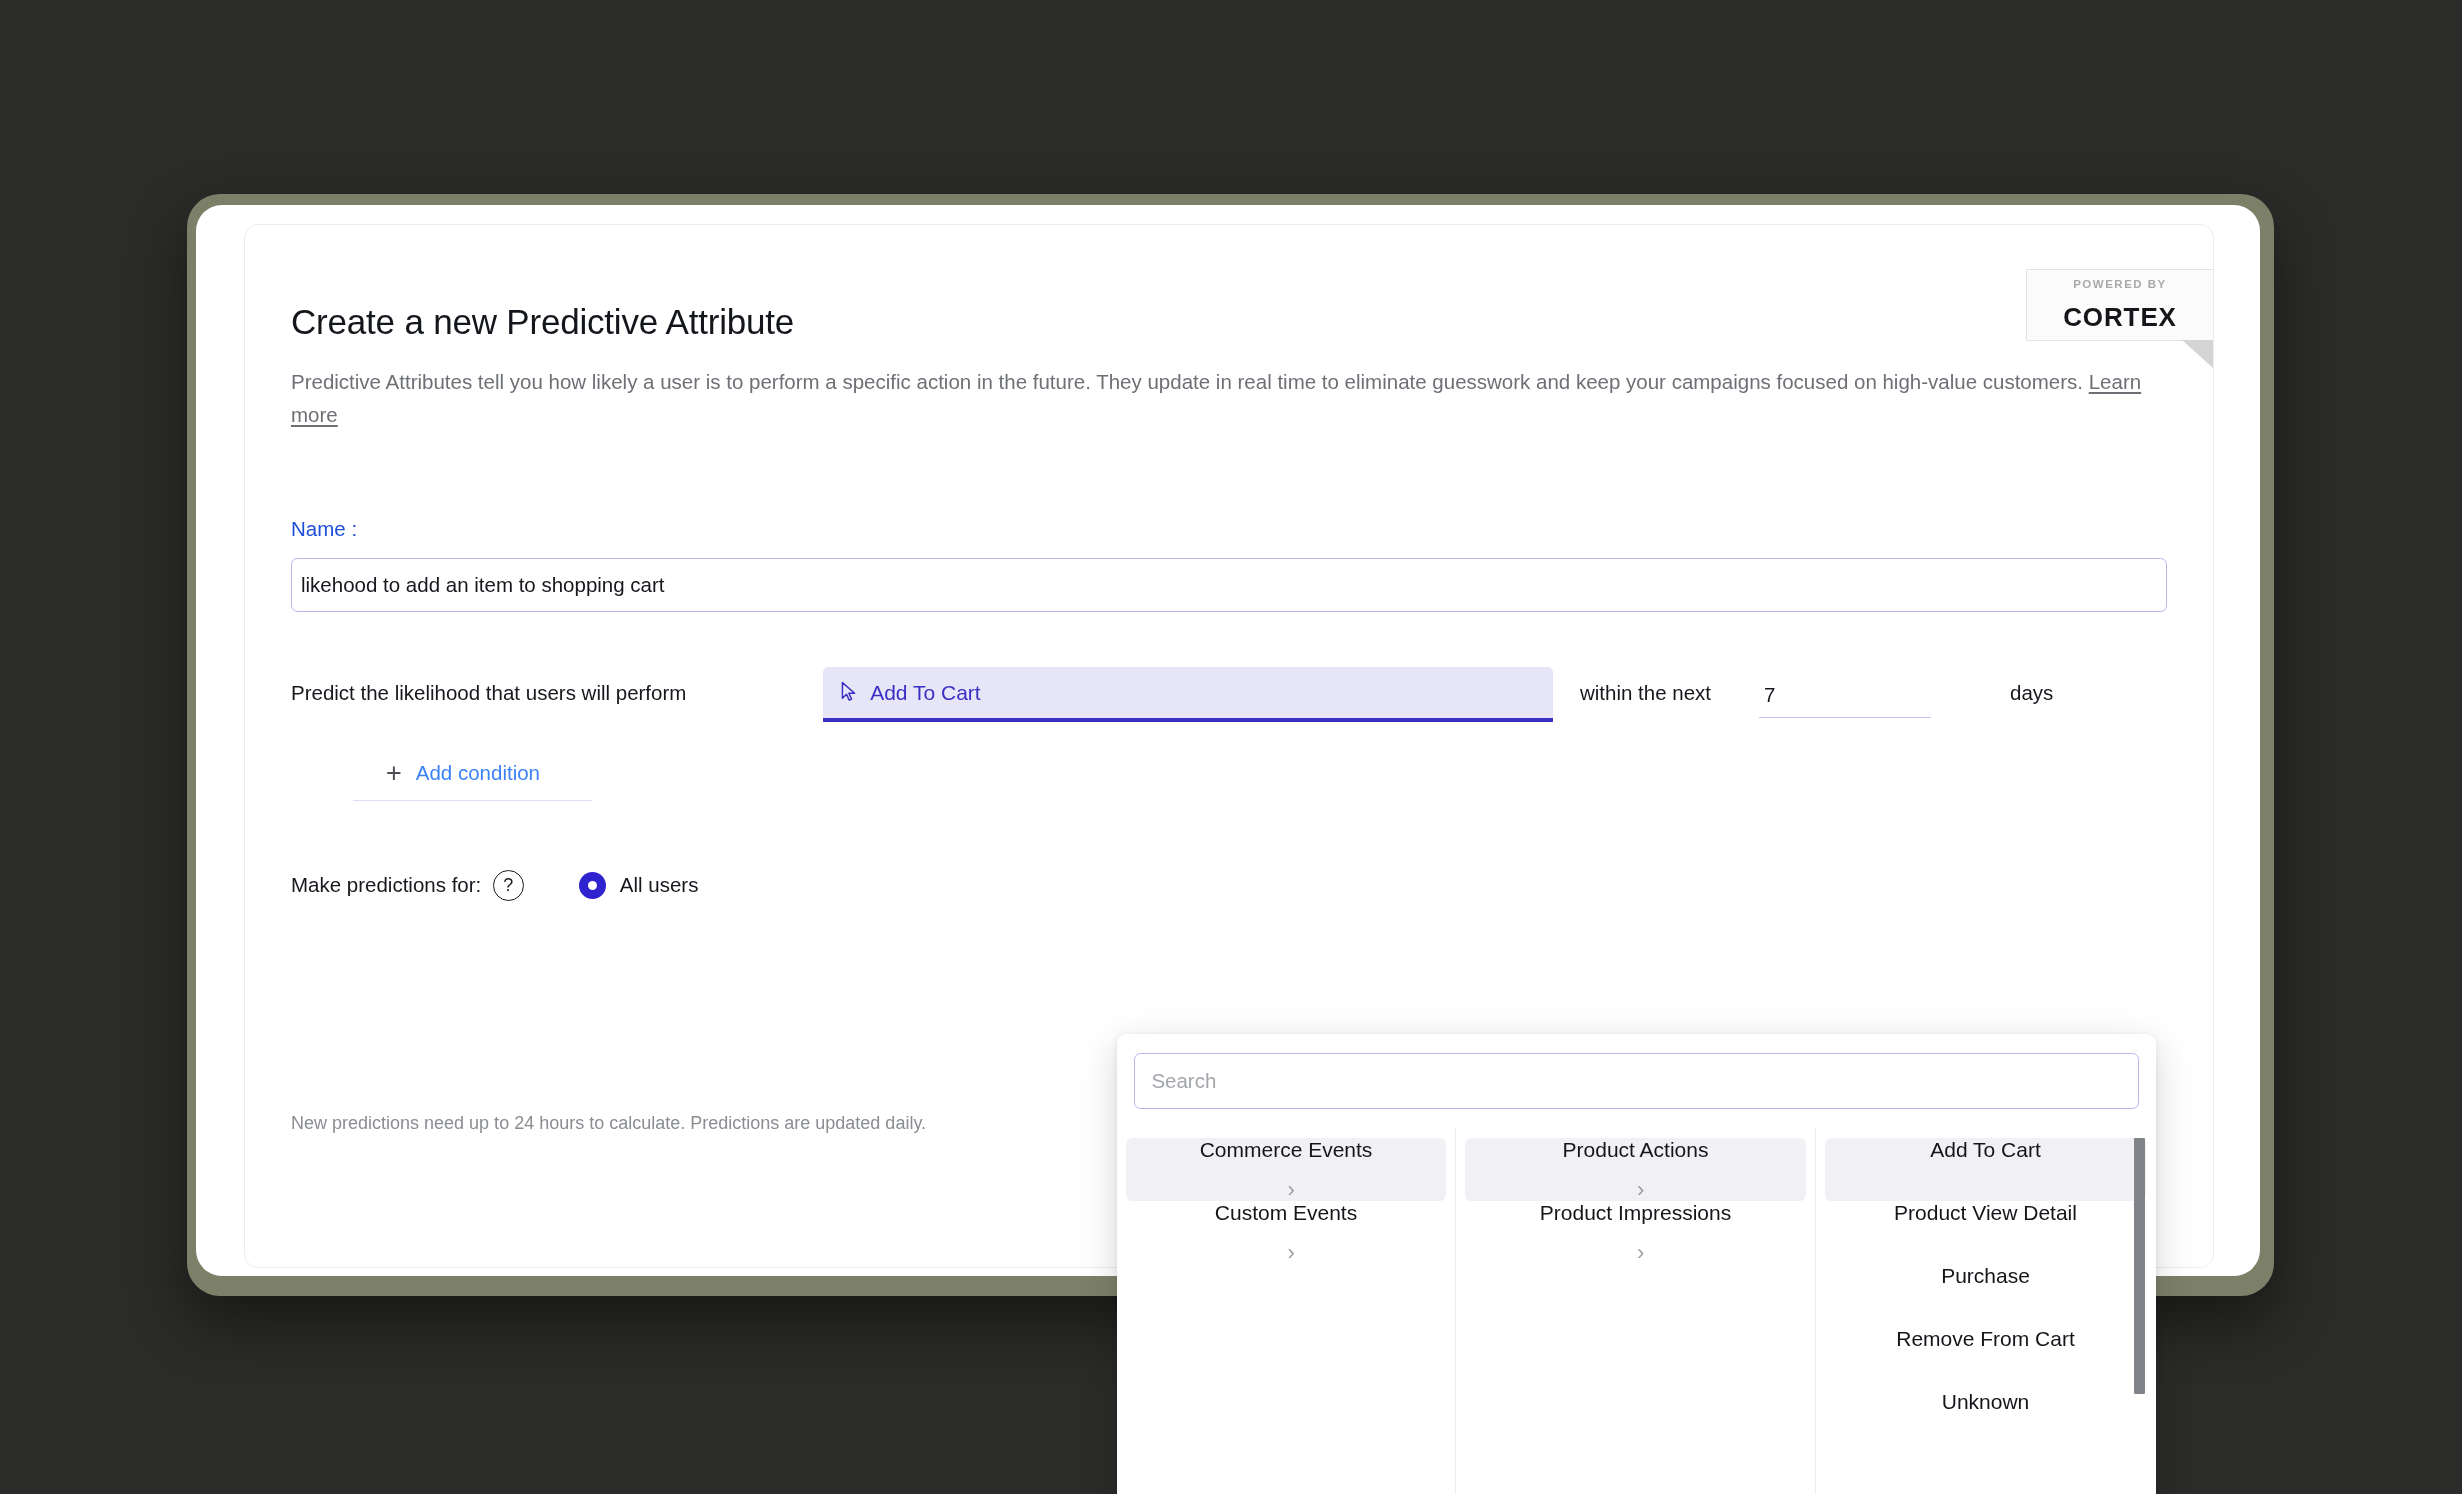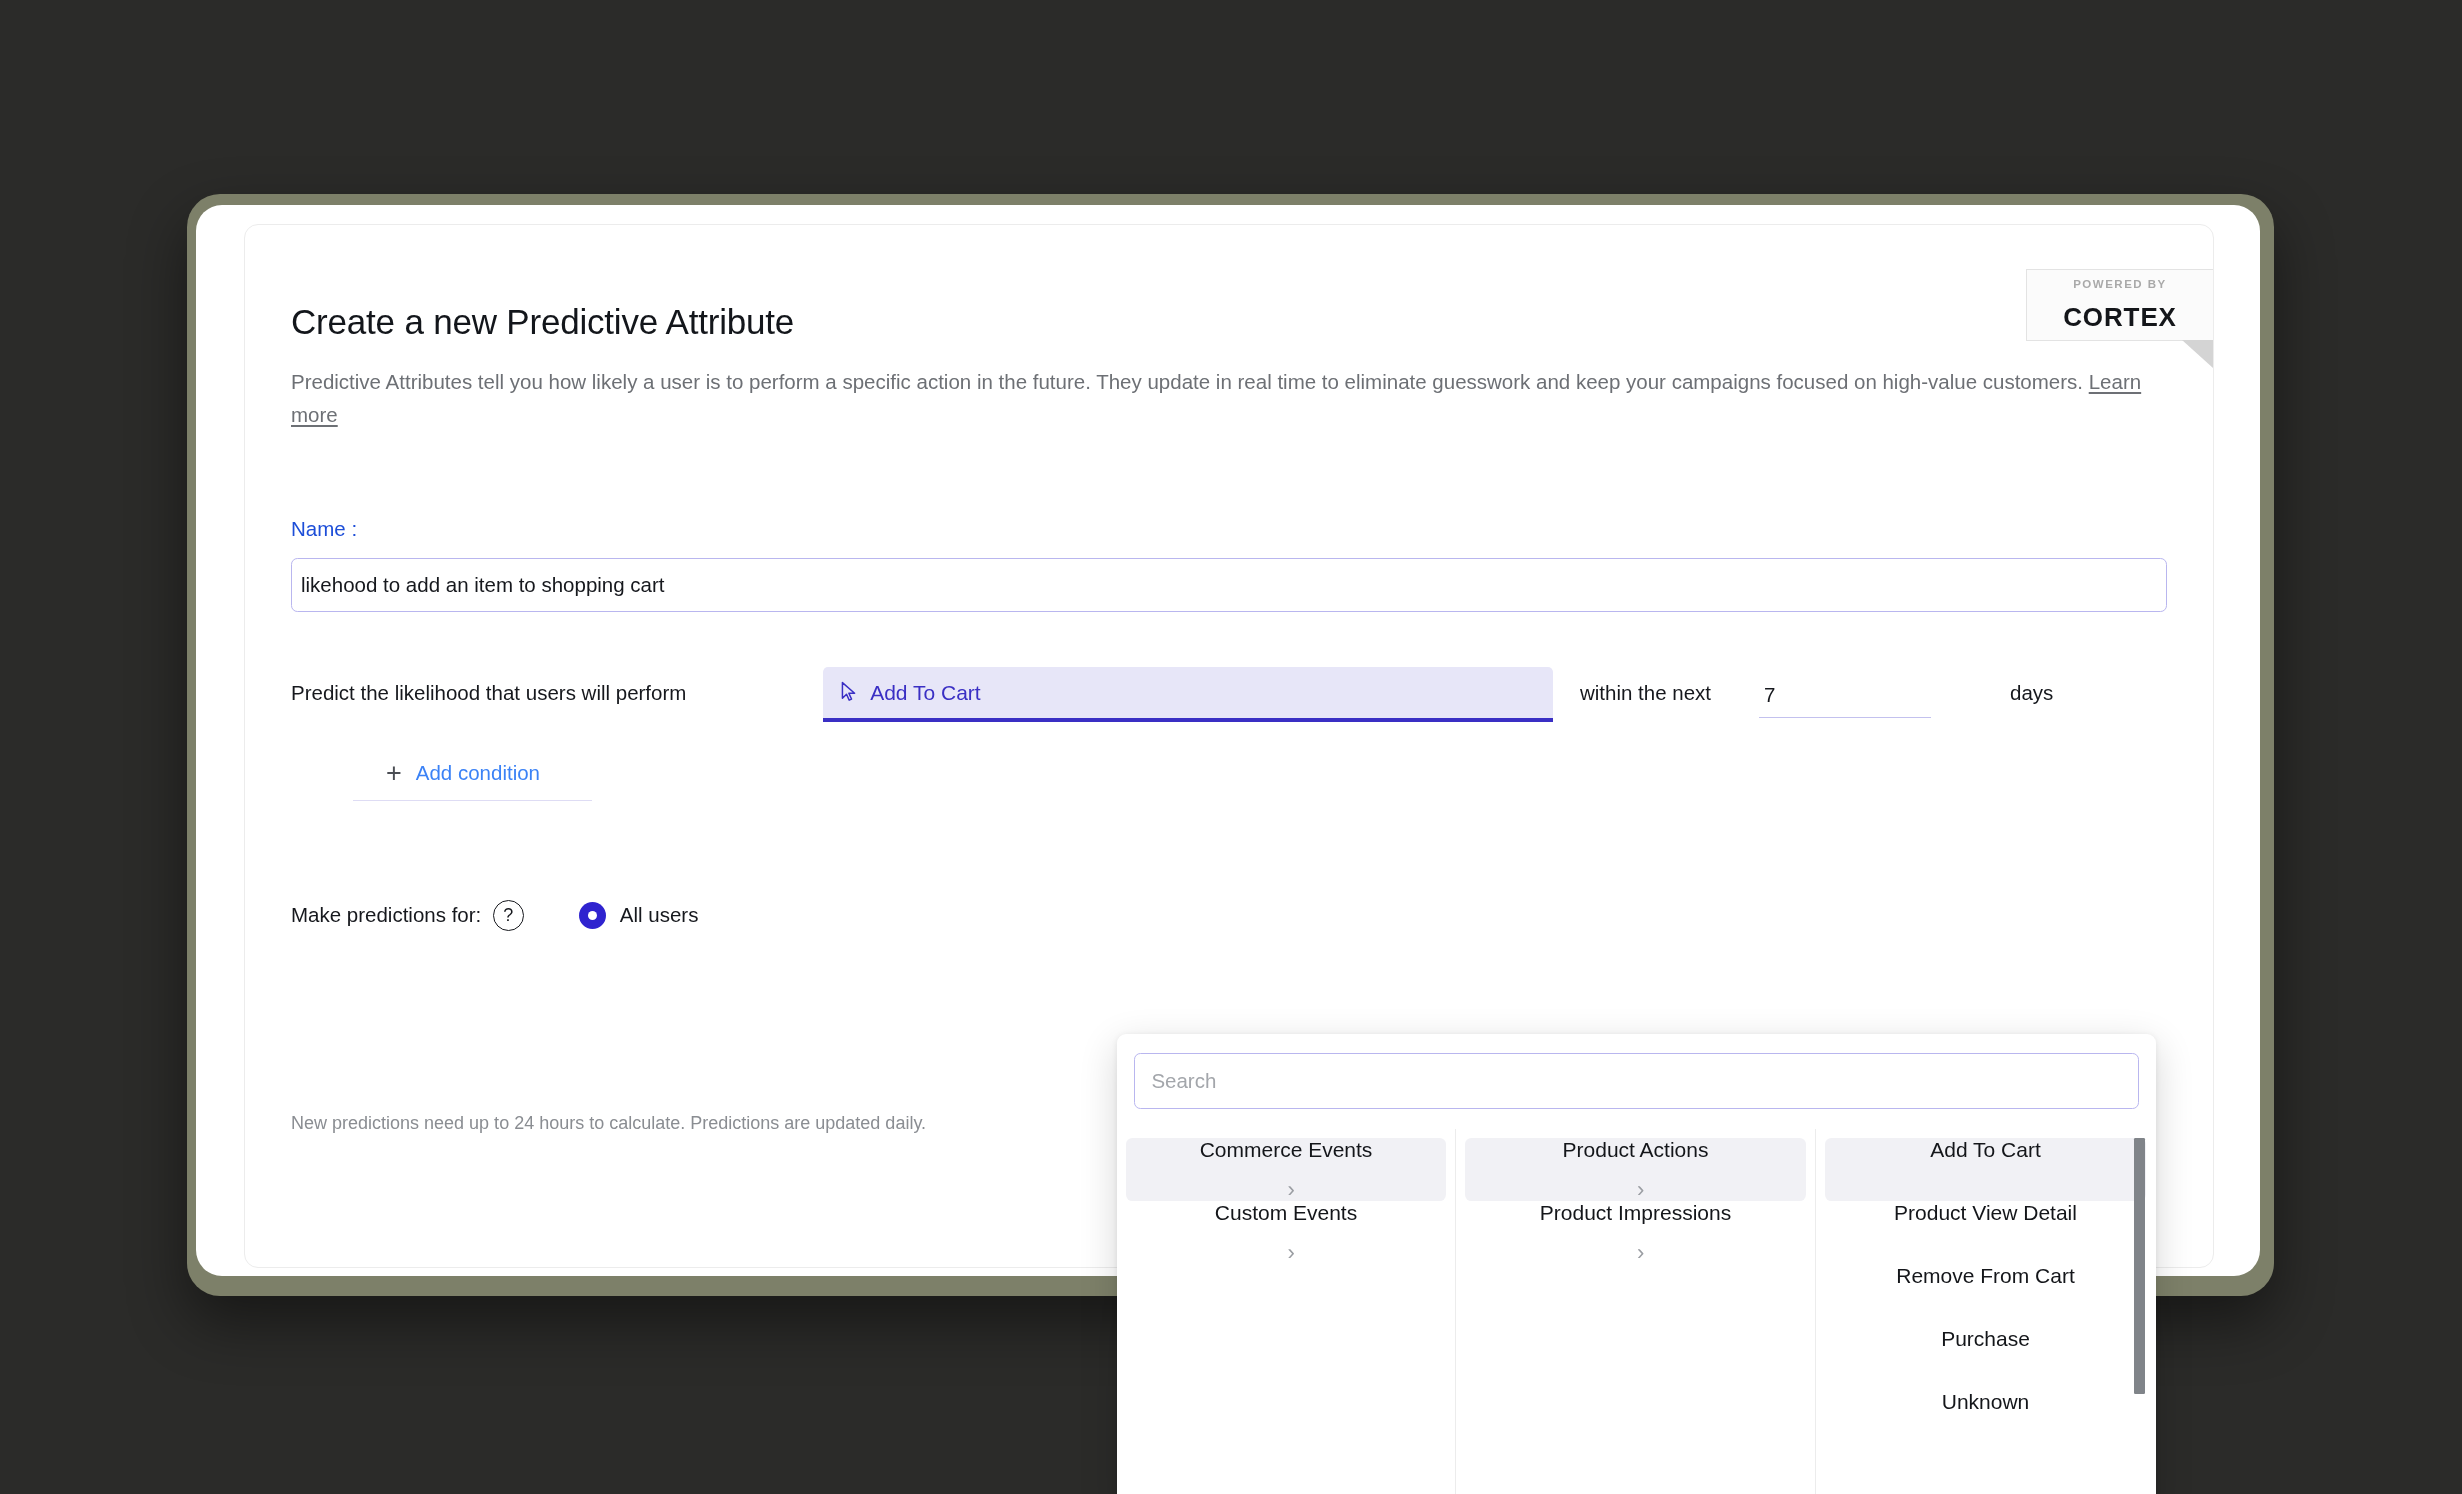--- a/index.html
+++ b/index.html
@@ -227,21 +227,21 @@
   }
   #add-condition .ac-label {
     font-size: 20.5px;
     color: #3b82f6;
   }
 
   
   #predfor-row {
     position: absolute;
     left: 46px;
-    top: 671px;
+    top: 641px;
     display: flex;
     align-items: center;
     gap: 0px;
     height: 38px;
   }
   #predfor-label {
     font-size: 20.5px;
     color: #16181d;
   }
   #help-icon {
@@ -472,24 +472,24 @@
           </div>
         </div>
       <div class="menu-col col3">
         <div class="menu-item selected">
             <span>Add To Cart</span>
           </div>
           <div class="menu-item">
             <span>Product View Detail</span>
           </div>
           <div class="menu-item">
+            <span>Purchase</span>
+          </div>
+          <div class="menu-item">
             <span>Remove From Cart</span>
-          </div>
-          <div class="menu-item">
-            <span>Purchase</span>
           </div>
           <div class="menu-item">
             <span>Unknown</span>
           </div>
           <div id="col3-scrollbar">
           <div id="col3-thumb"></div>
         </div>
       </div>
     </div>
   </div>

